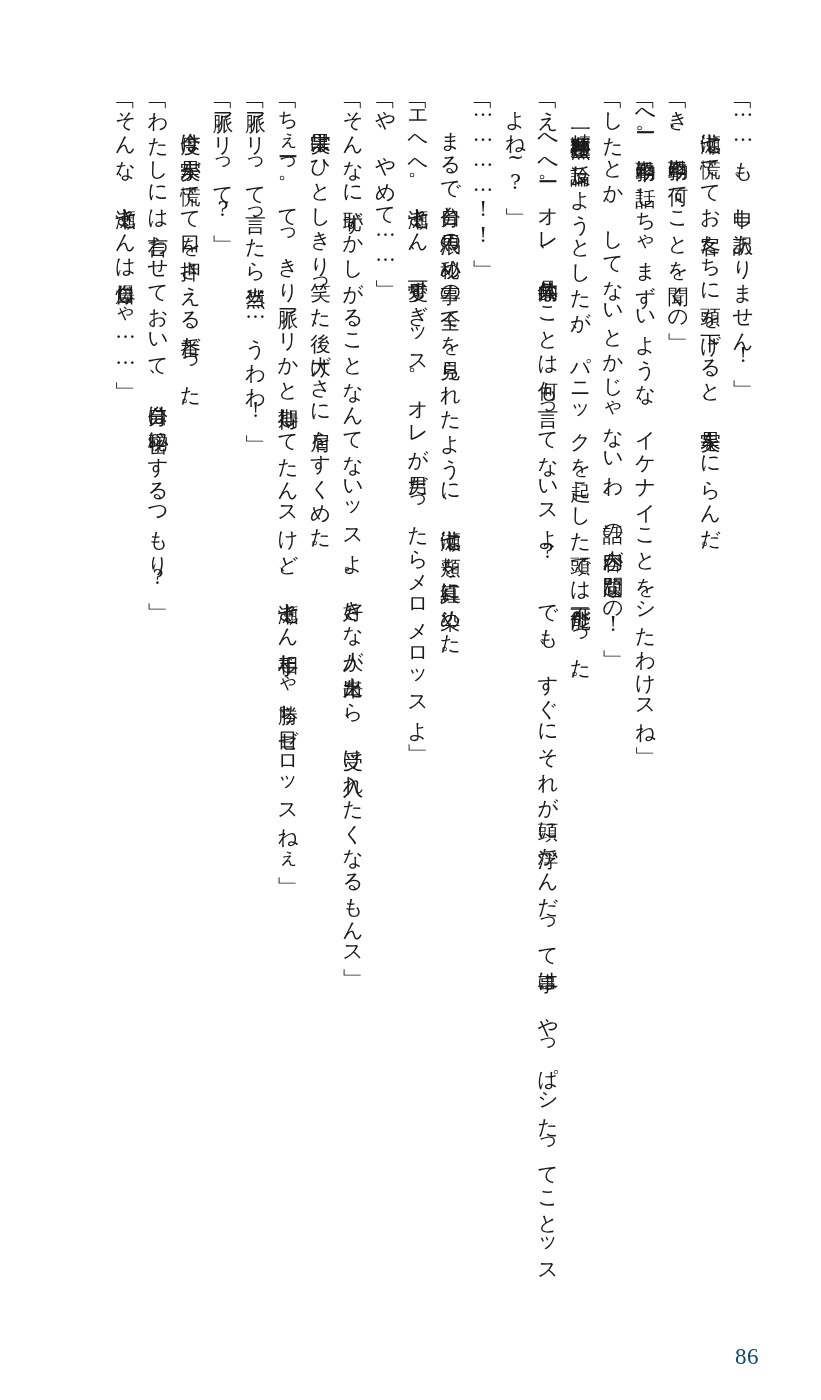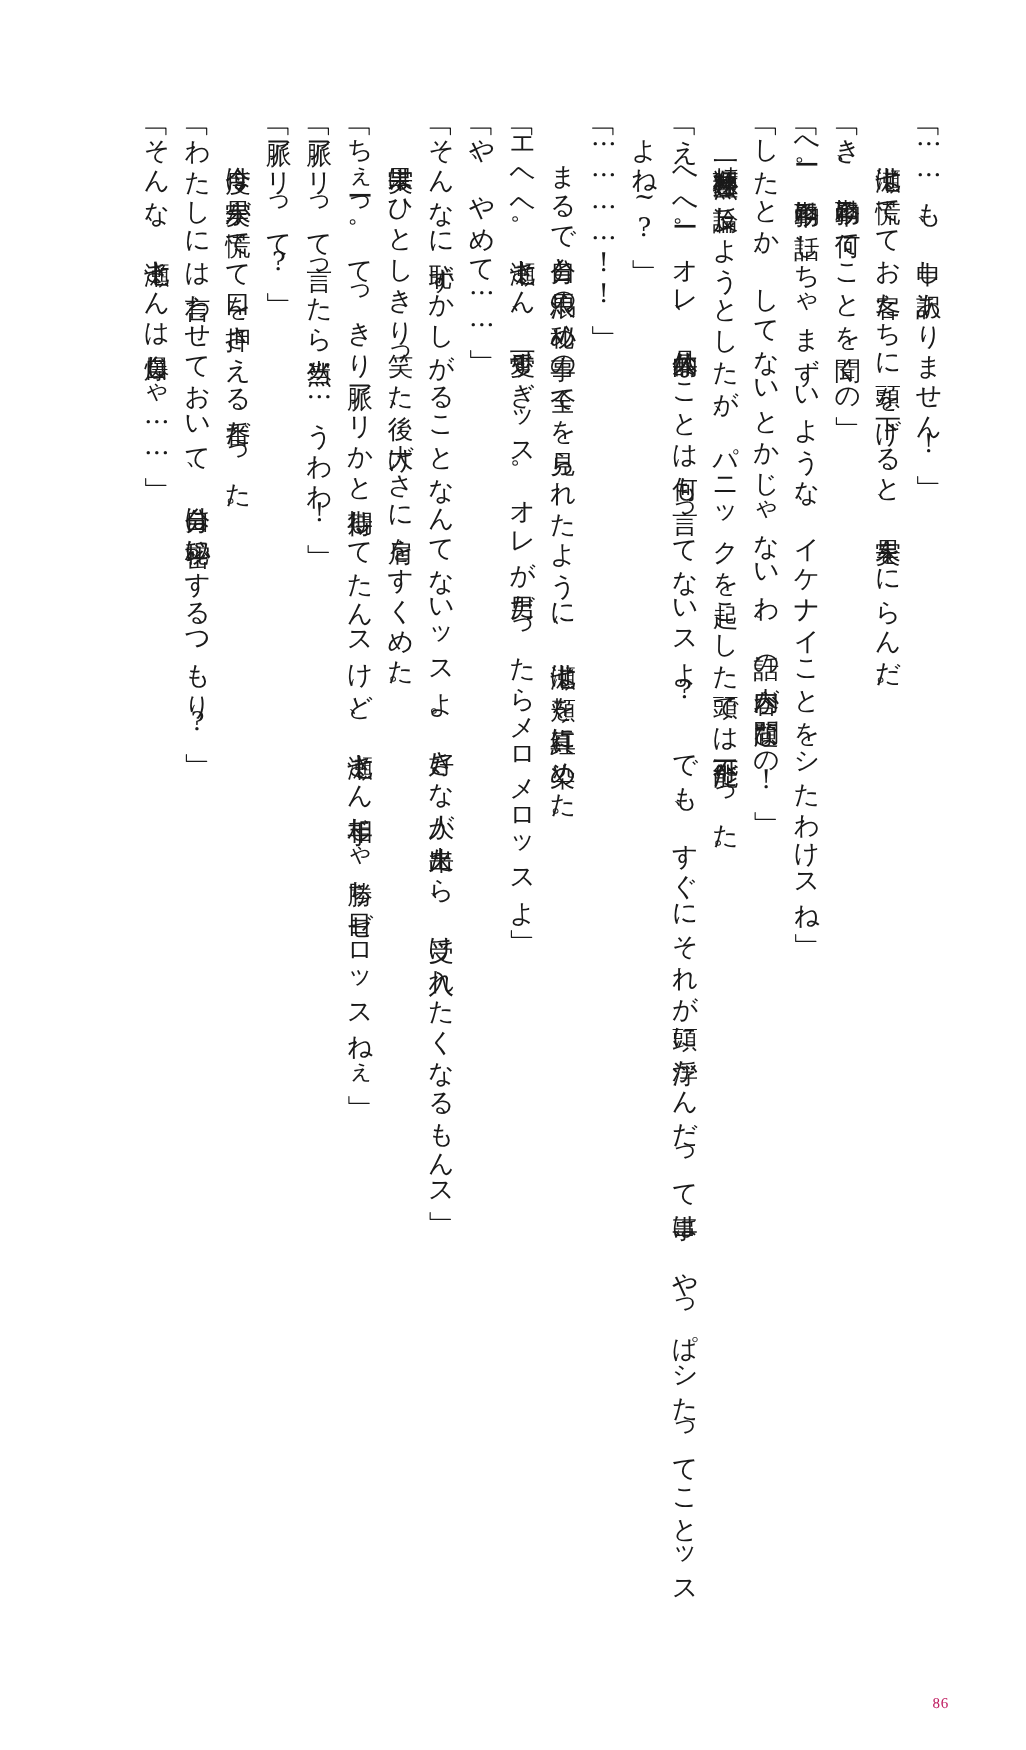--- a/index.html
+++ b/index.html
@@ -49,23 +49,23 @@
     white-space: normal;
     word-break: break-all;
   }
   .para.indent {
     text-indent: 20.5px;
   }
   .page-number {
     position: absolute;
     bottom: 30px;
     right: 62px;
-    font-size: 12px;
+    font-size: 23px;
     font-family: "Liberation Serif", serif;
-    color: #be185d;
+    color: #0c4a6e;
     letter-spacing: 0.5px;
   }
 </style>
 </head>
 <body>
 
 <div class="page">
 
   <div class="text-area">
     <p class="para">「……も、申し訳ありません!」</p>

